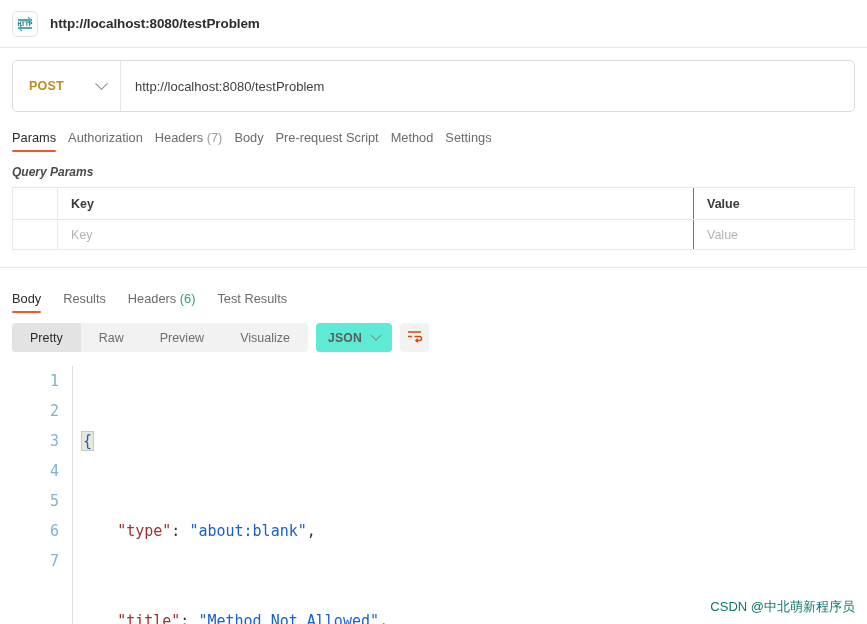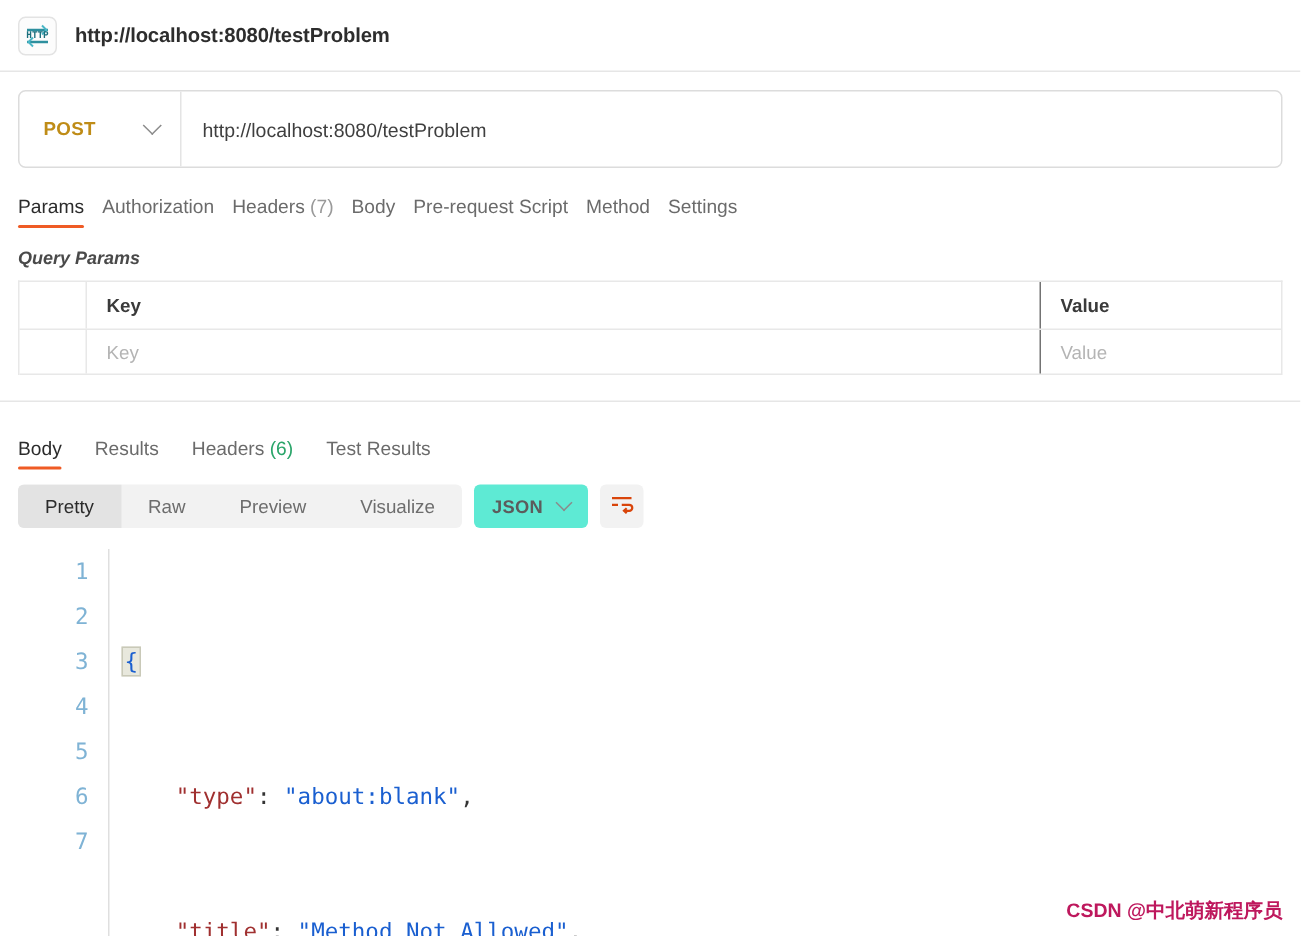--- a/index.html
+++ b/index.html
@@ -273,24 +273,23 @@
     padding: 0 1px;
     color: #1a5fd0;
   }
 
   
   .watermark {
     position: absolute;
     right: 12px;
     bottom: 8px;
     font-size: 13px;
-    color: #be185d;
+    color: #0f766e;
     user-select: none;
     white-space: nowrap;
-    font-weight: bold;
   }
 </style>
 </head>
 <body>
 
 <div id="app">
 
   <div class="titlebar">
     <span class="http-icon">
       <svg width="20" height="20" viewBox="0 0 20 20">

